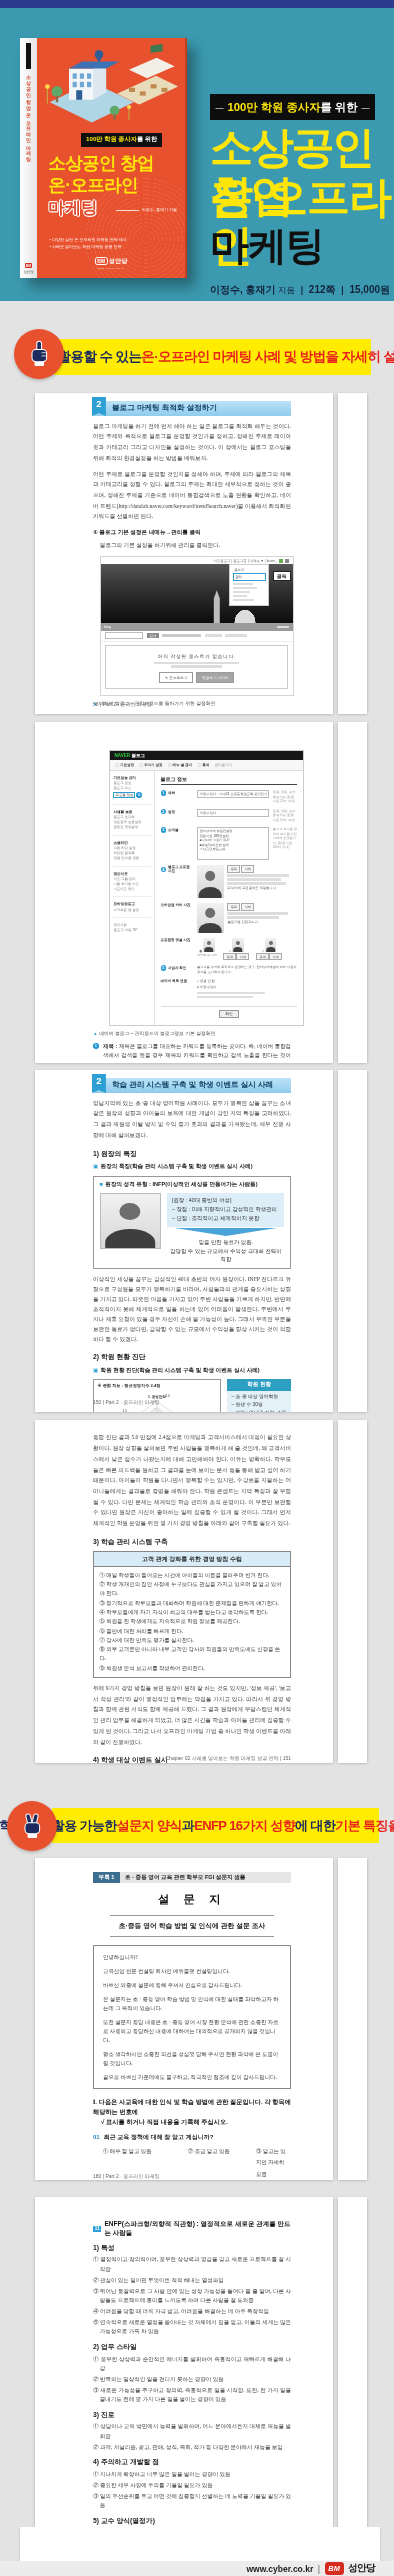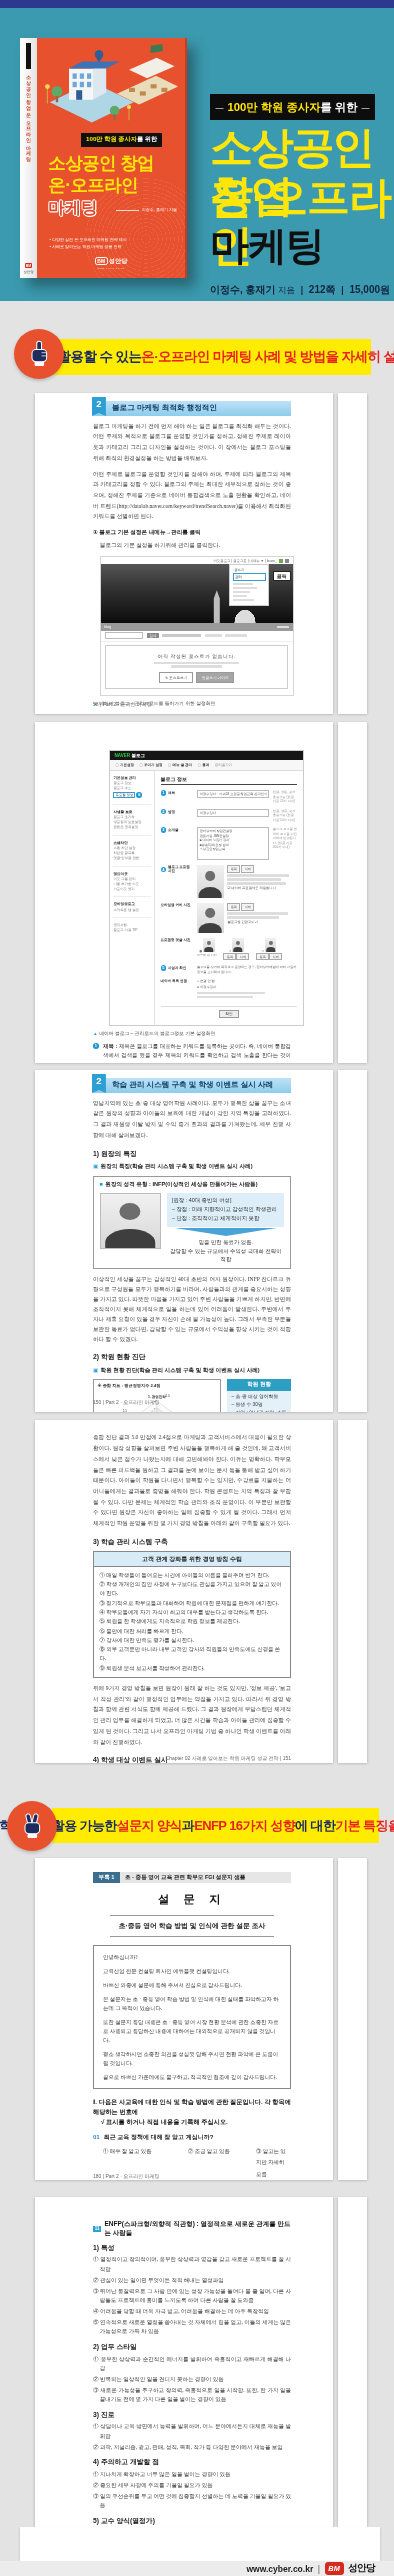--- a/index.html
+++ b/index.html
@@ -304,21 +304,21 @@
     <line x1="24" y1="25" x2="31" y2="25" stroke="#fff" stroke-width="1.2"></line>
     <rect x="13" y="34" width="15" height="7" rx="2" fill="#fff"></rect>
   </svg>
 </div>
 
 <div class="abs side-strip" style="top:393px;height:321px;"></div>
 <div class="abs page" style="top:393px;height:321px;">
   <div class="page-inner">
     <div class="chap">
       <div class="chap-num">2</div>
-      <div class="chap-title">블로그 마케팅 최적화 행정적인</div>
+      <div class="chap-title">블로그 마케팅 최적화 설정하기</div>
     </div>
     <p class="p-body">블로그 마케팅을 하기 전에 먼저 해야 하는 일은 블로그를 최적화 해두는 것이다. 어떤 주제와 목적으로 블로그를 운영할 것인가를 정하고, 정해진 주제로 레이아웃과 카테고리 그리고 디자인을 설정하는 것이다. 이 장에서는 블로그 포스팅을 위해 최적의 환경설정을 하는 방법을 배워보자.</p>
     <p class="p-body">어떤 주제로 블로그를 운영할 것인지를 정해야 하며, 주제에 따라 블로그의 제목과 카테고리를 정할 수 있다. 블로그의 주제는 최대한 세부적으로 정하는 것이 좋으며, 정해진 주제를 기준으로 네이버 통합검색으로 노출 현황을 확인하고, 네이버 트렌드(http://datalab.naver.com/keyword/trendSearch.naver)를 이용해서 최적화된 키워드를 선별하면 된다.</p>
     <div class="p-label" style="margin-top:7.3px;">① 블로그 기본 설정은 내메뉴→관리를 클릭</div>
     <div class="p-body" style="margin:2.8px 0 0 6.8px;">블로그의 기본 설정을 하기위해 관리를 클릭한다.</div>
 
     <div class="shot1">
       <div class="shot1-nav">
           <span>이웃블로그  |  블로그홈  |  내메뉴 ▼  |  bcom_</span>
         <span style="width:3.4px;height:3.4px;background:#69b04b;display:inline-block;"></span>

